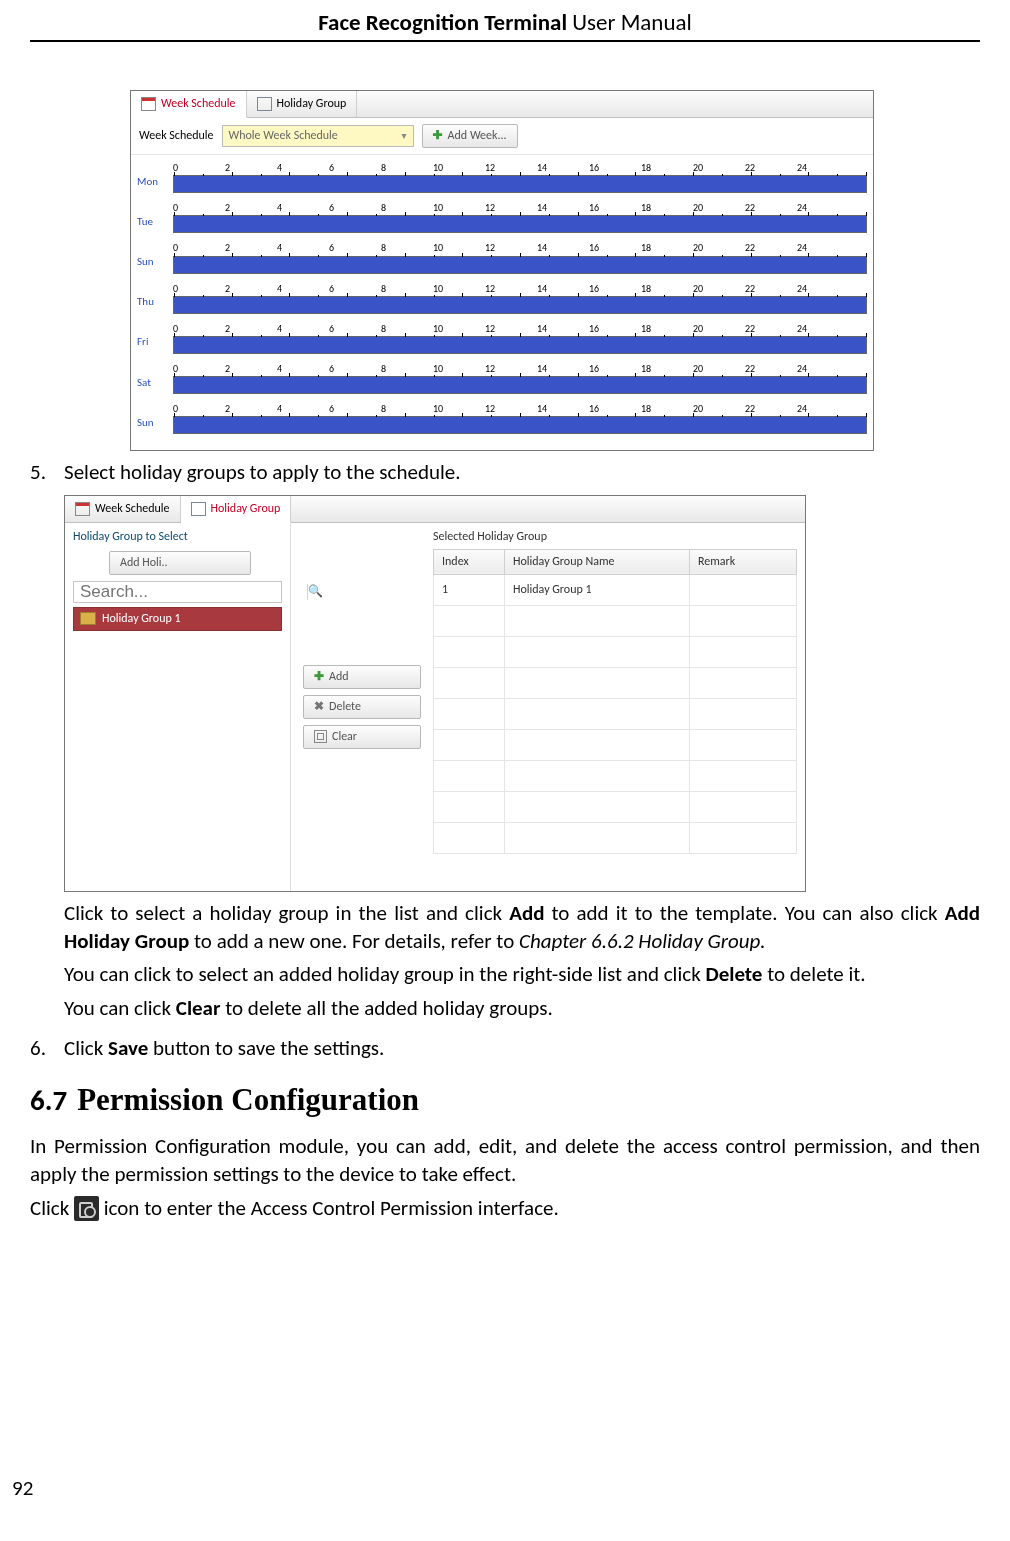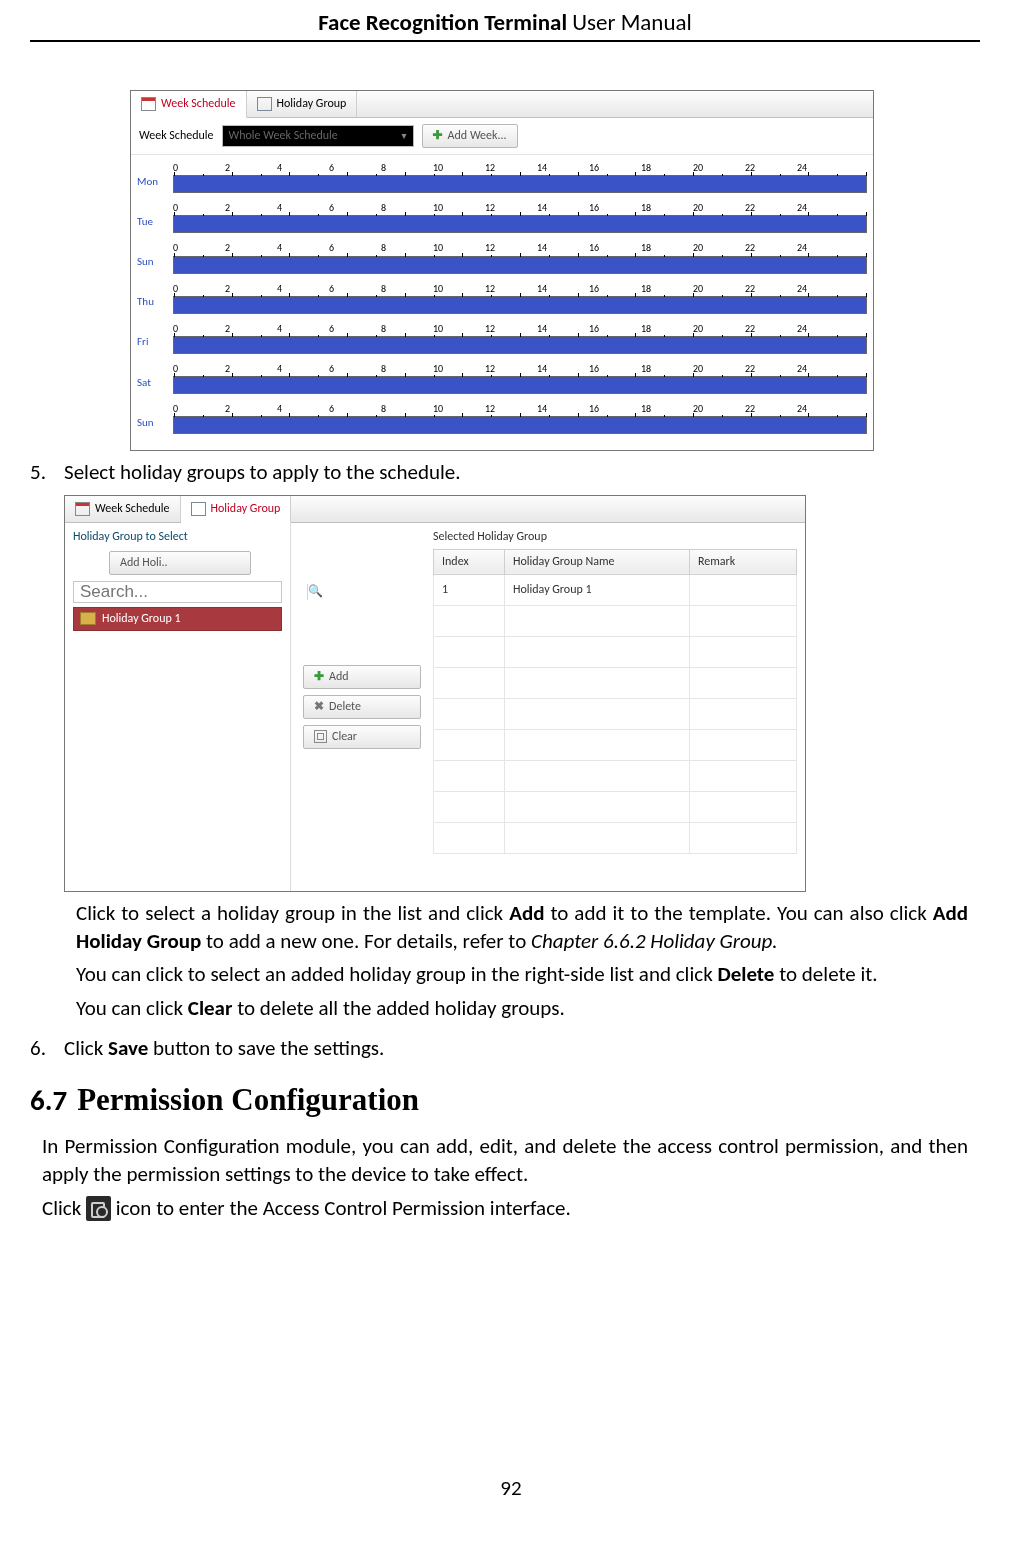--- a/index.html
+++ b/index.html
@@ -16,21 +16,21 @@
 .fig1{width:742px}
 .fig2{width:740px}
 .tabbar{display:flex;align-items:center;height:26px;background:linear-gradient(#fdfdfd,#e8e8e8);border-bottom:1px solid #bfbfbf;font-size:12px}
 .tab{display:flex;align-items:center;gap:5px;padding:0 10px;height:26px;border-right:1px solid #cfcfcf}
 .tab.active{background:#fff;border-bottom:1px solid #fff;margin-bottom:-1px}
 .tab-ico{width:13px;height:12px;border:1px solid #888;display:inline-block;position:relative}
 .tab-ico.cal::before{content:"";position:absolute;left:0;right:0;top:0;height:3px;background:#c33}
 .tab-ico.grp{border:1px solid #789}
 .tab.active .lbl{color:#c00020}
 .toprow{display:flex;align-items:center;gap:8px;padding:6px 8px;font-size:12px;background:#fff;border-bottom:1px solid #e4e4e4}
-.sel{display:flex;align-items:center;justify-content:space-between;width:178px;height:20px;border:1px solid #bcbcbc;background:#000000;padding:0 6px;color:#666;font-size:12px}
+.sel{display:flex;align-items:center;justify-content:space-between;width:178px;height:20px;border:1px solid #bcbcbc;background:#fef9c3;padding:0 6px;color:#666;font-size:12px}
 .sel .chev{font-size:10px;color:#888}
 .btn{display:flex;align-items:center;gap:5px;height:22px;padding:0 10px;border:1px solid #b8b8b8;background:linear-gradient(#fdfdfd,#e7e7e7);font-size:12px;color:#555;border-radius:2px}
 .plus{color:#3a9a3a;font-weight:700}
 .sched{padding:6px 6px 8px 6px}
 .dayrow{display:flex;align-items:flex-end;margin-bottom:8px}
 .dayl{width:36px;font-size:11px;color:#2a4fc0;padding-bottom:4px}
 .axiswrap{flex:1}
 .ticks{display:flex;font-size:10px;color:#000}
 .ticks span{width:52px;text-align:left}
 .axis{position:relative;height:16px;border:1px solid #666;background:#fff;margin-top:1px}
@@ -51,27 +51,27 @@
 .hg-mid{width:110px;display:flex;flex-direction:column;justify-content:center;gap:6px;padding:0 12px}
 .hg-mid .btn{justify-content:flex-start;width:96px}
 .xico{color:#777;font-weight:700}
 .clrico{width:11px;height:11px;border:1px solid #888;display:inline-block;position:relative}
 .clrico::before{content:"";position:absolute;left:2px;right:2px;top:2px;bottom:2px;border:1px solid #888}
 .hg-right{flex:1;padding:6px 8px 0 8px}
 .hg-right-h{color:#333;margin-bottom:4px}
 .tbl{width:100%;border-collapse:collapse;font-size:12px}
 .tbl th{background:linear-gradient(#fbfbfb,#ececec);border:1px solid #cfcfcf;font-weight:400;color:#333;text-align:left;padding:3px 8px;height:18px}
 .tbl td{border:1px solid #e5e5e5;padding:4px 8px;height:22px;color:#333}
-.para{margin:6px 12px}
+.para{margin:6px 0}
 .h2{font-weight:700;font-size:31px;margin:18px 0 12px 0;font-family:'Times New Roman',serif}
 .h2 .num{font-family:Calibri,Arial,sans-serif;font-size:29px;margin-right:10px}
 .inline-ico{display:inline-block;width:25px;height:25px;background:#2a2a2a;border-radius:2px;vertical-align:-6px;position:relative}
 .inline-ico::before{content:"";position:absolute;left:5px;top:6px;width:10px;height:12px;border:2px solid #cfcfcf;border-radius:2px}
 .inline-ico::after{content:"";position:absolute;right:3px;bottom:3px;width:8px;height:8px;border:2px solid #cfcfcf;border-radius:50%;background:#2a2a2a}
-.ftr{position:absolute;bottom:40px;left:12px;right:0;text-align:center;font-size:21px}
+.ftr{position:absolute;bottom:40px;left:12px;right:0;text-align:left;font-size:21px}
 b{font-weight:700}
 i{font-style:italic}
 </style>
 </head>
 <body>
 
 <div class="page">
   <div class="hdr">
     <span>Face Recognition Terminal</span><span class="light">  User Manual</span>
   </div>

